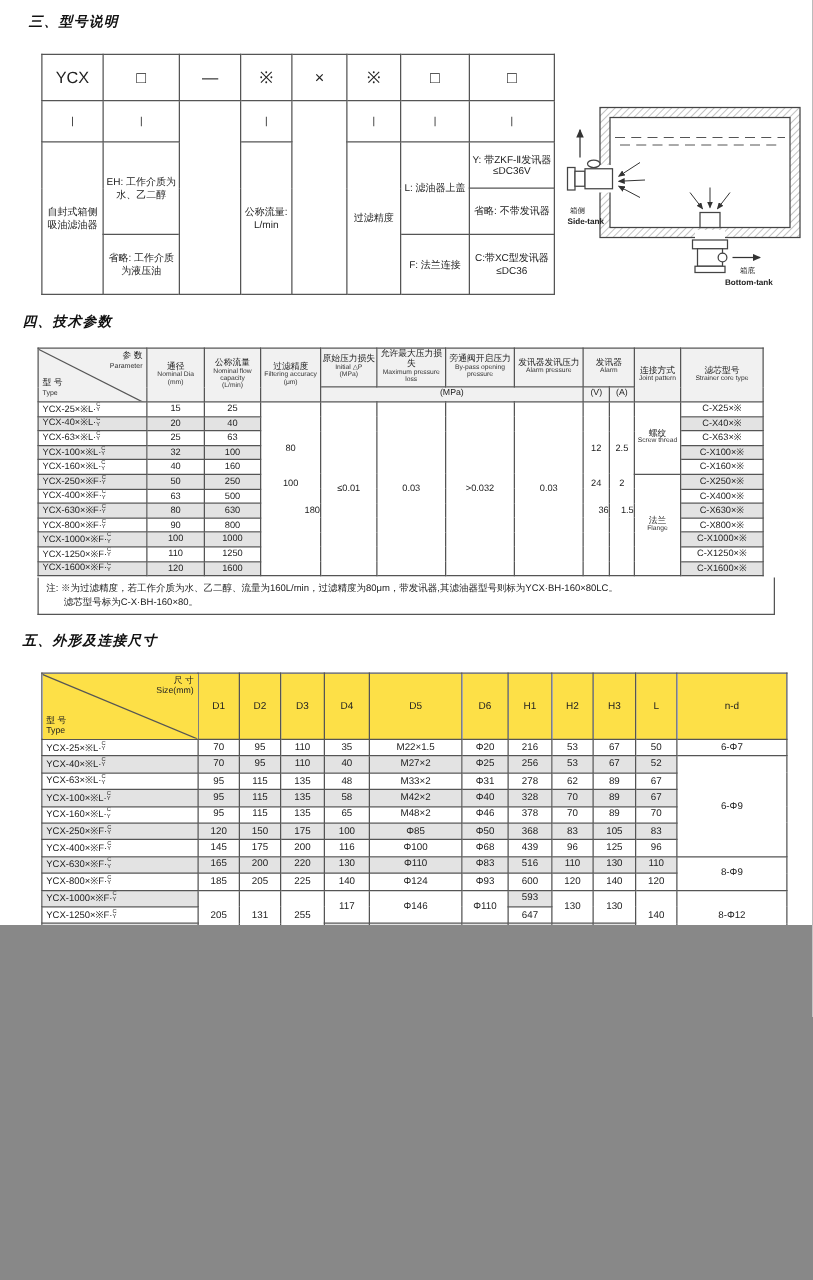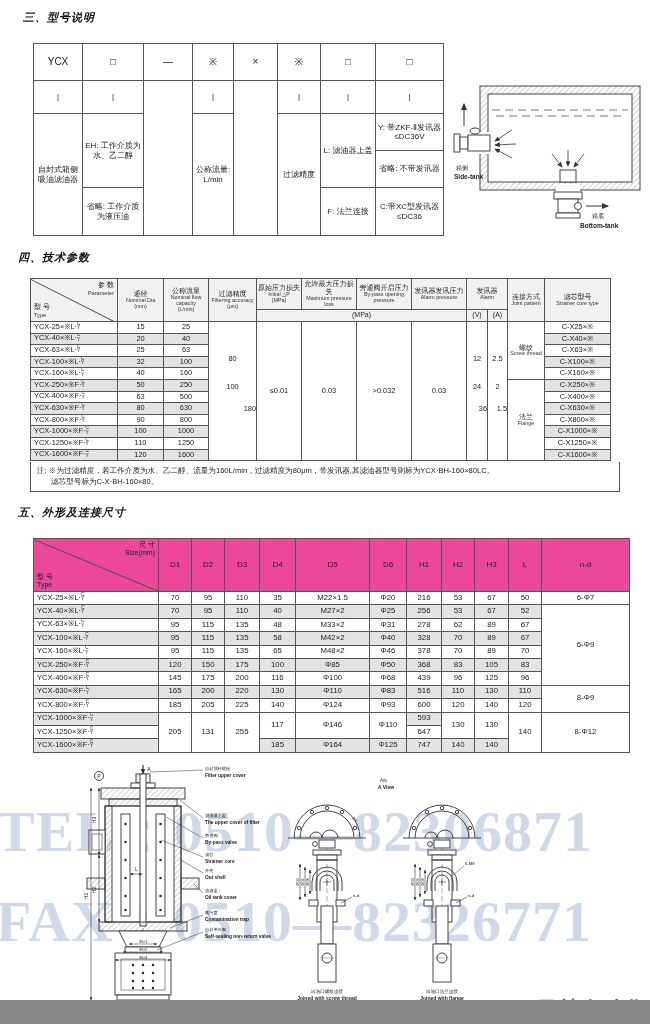--- a/index.html
+++ b/index.html
@@ -1,25 +1,25 @@
 <!DOCTYPE html>
 <html><head>
 <meta charset="utf-8">
 <style>
   html,body{margin:0;padding:0;background:#888;}
-  #page{position:relative;width:650px;height:1000px;background:#fff;overflow:hidden;
+  #page{position:relative;width:650px;height:740px;background:#fff;overflow:hidden;
         font-family:"Liberation Sans",sans-serif;color:#222;}
   .hd{position:absolute;font-family:"Liberation Serif",serif;font-weight:bold;font-style:italic;
       font-size:11px;color:#111;letter-spacing:1px;}
   table{border-collapse:collapse;table-layout:fixed;position:absolute;background:#fff;}
   td,th{border:1px solid #555;padding:0;text-align:center;vertical-align:middle;
         font-weight:normal;overflow:hidden;line-height:1.15;}
   
   #t3{left:33px;top:43px;width:410px;font-size:8px;}
-  #t3 .code{font-size:10px;}
+  #t3 .code{font-size:13px;}
   #t3 tr.r1{height:37px;} #t3 tr.r2{height:33px;} #t3 tr.r3{height:37px;}
   #t3 tr.r4{height:37px;} #t3 tr.r5{height:48px;}
   #t3 td{padding:1px;}
   
   #t4{left:30px;top:278px;width:580px;}
   #t4 thead th{background:#f1f1f1;font-size:7px;}
   #t4 .h32{height:31px;} #t4 .h12{height:12px;}
   #t4 tbody tr{height:11.6px;}
   #t4 tbody td{font-size:7.4px;}
   #t4 .en{font-size:5.6px;color:#333;transform:scale(.96);line-height:1.05;}
@@ -34,21 +34,21 @@
   
   th.corner{position:relative;background:#f1f1f1;}
   .diag{position:absolute;left:0;top:0;border-top:1px solid #555;transform-origin:0 0;}
   .c-tr{position:absolute;right:3px;top:2px;text-align:right;font-size:7px;line-height:1.15;}
   .c-bl{position:absolute;left:3px;bottom:2px;text-align:left;font-size:7px;line-height:1.15;}
   
   #note{position:absolute;left:30px;top:462px;width:578px;border:1px solid #555;border-top:none;
         font-size:7.6px;text-align:left;padding:3px 4px 4px 6px;line-height:1.45;}
   
   #t5{left:33px;top:538px;width:596px;}
-  #t5 thead th{background:#ec4899;font-size:8px;height:52px;}
+  #t5 thead th{background:#fde047;font-size:8px;height:52px;}
   #t5 tbody tr{height:13.4px;}
   #t5 tbody td{font-size:7.8px;}
   #t5 td.model{font-size:7.6px;}
   
   .wm{position:absolute;left:-4px;width:660px;white-space:nowrap;overflow:hidden;
       font-family:"Liberation Serif",serif;font-weight:bold;font-size:58px;
       color:rgba(142,164,199,0.42);letter-spacing:1px;z-index:1;}
   #wm1{top:793px;} #wm2{top:883px;}
   #drawsvg,#tanksvg{position:absolute;z-index:2;}
   #logo{position:absolute;right:4px;top:995px;font-size:22px;font-weight:bold;color:#737373;

